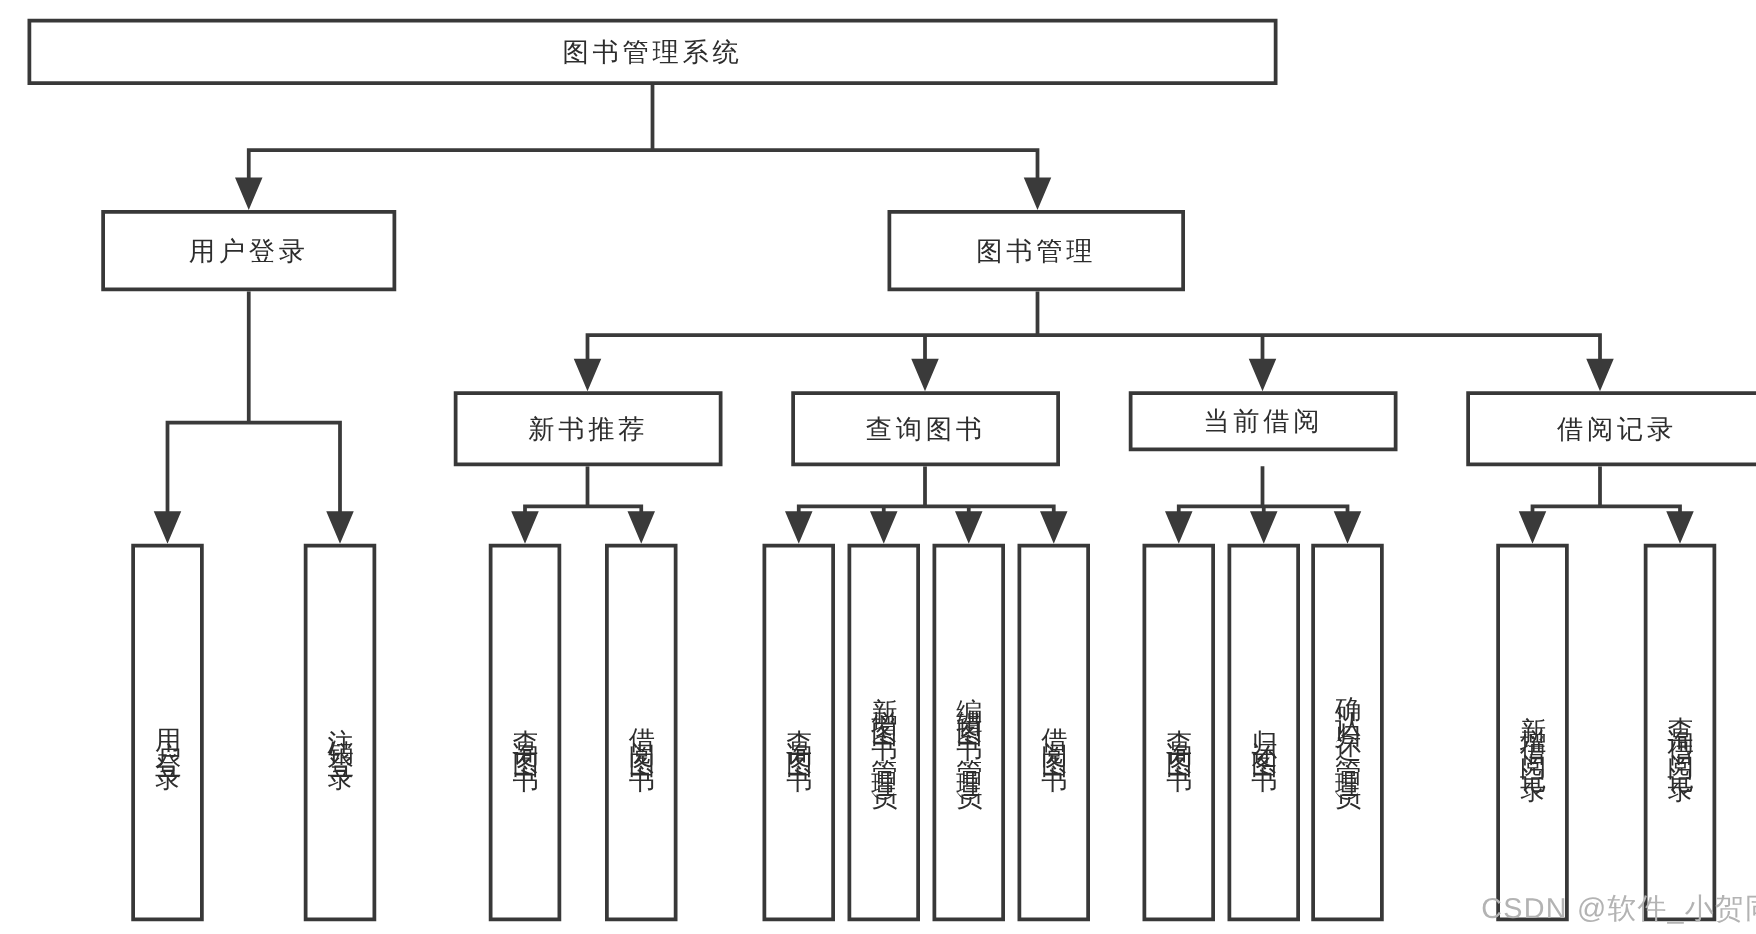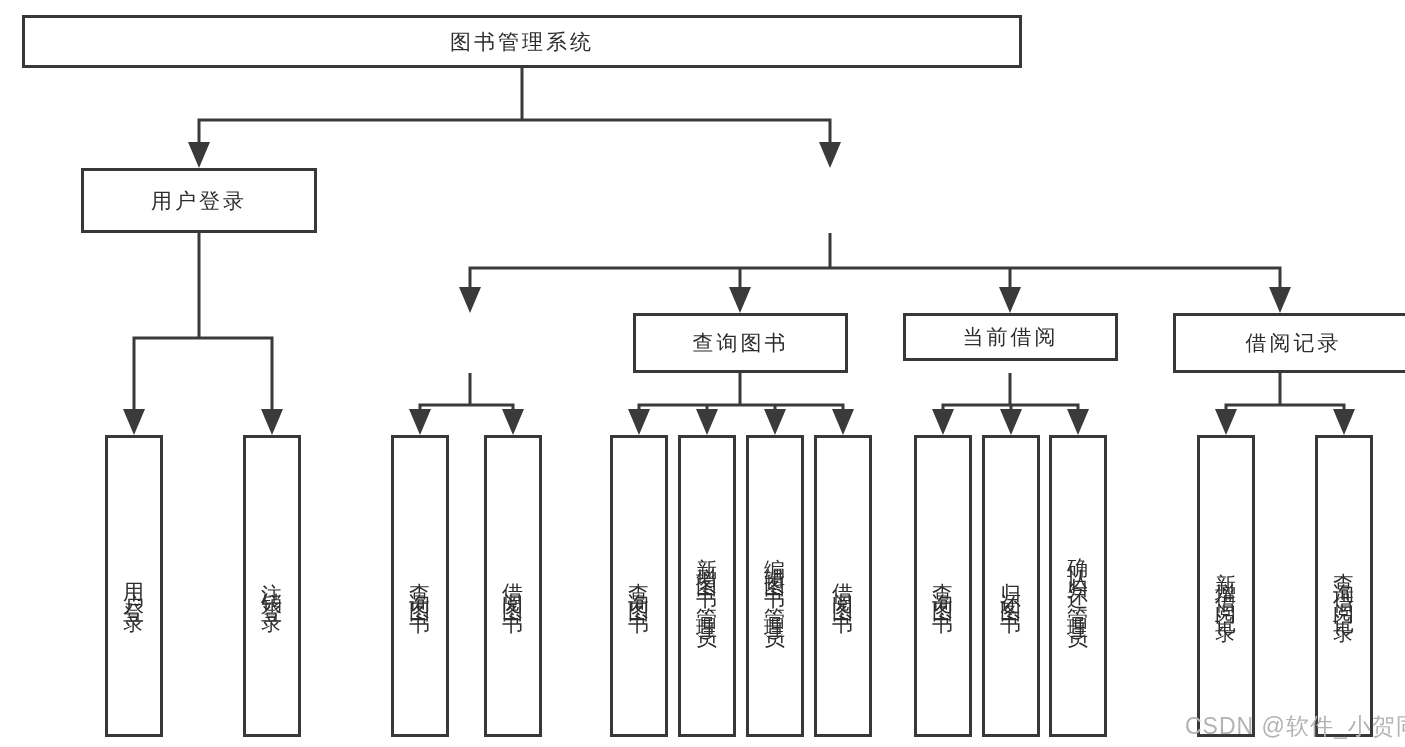--- a/index.html
+++ b/index.html
@@ -84,21 +84,27 @@
       M1215 409 L1237 409 L1226 435 Z M1333 409 L1355 409 L1344 435 Z"></path>
   </svg>
 
   <div class="node lvl-h" style="left:22px;top:15px;width:1000px;height:53px">
     <span>图书管理系统</span>
   </div>
 
   <div class="node lvl-h" style="left:81px;top:168px;width:236px;height:65px">
     <span>用户登录</span>
   </div>
+  <div class="node lvl-h" style="left:710px;top:168px;width:238px;height:65px">
+    <span>图书管理</span>
+  </div>
 
+  <div class="node lvl-h" style="left:363px;top:313px;width:215px;height:60px">
+    <span>新书推荐</span>
+  </div>
   <div class="node lvl-h" style="left:633px;top:313px;width:215px;height:60px">
     <span>查询图书</span>
   </div>
   <div class="node lvl-h" style="left:903px;top:313px;width:215px;height:48px">
     <span>当前借阅</span>
   </div>
   <div class="node lvl-h" style="left:1173px;top:313px;width:241px;height:60px">
     <span>借阅记录</span>
   </div>
 

